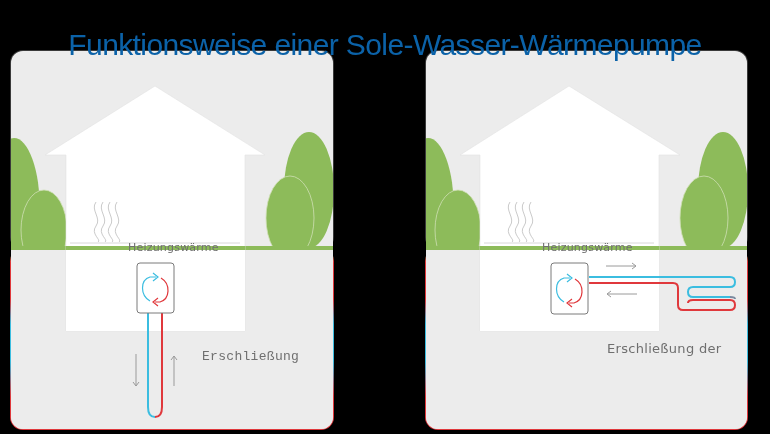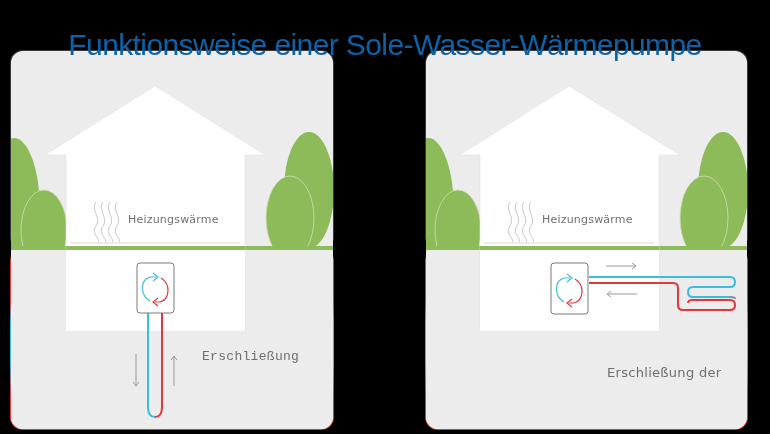--- a/index.html
+++ b/index.html
@@ -14,21 +14,21 @@
       text-align: center; font-size: 30px; font-weight: normal;
       letter-spacing: -0.6px;
       color: #0b62a8;
       font-family: "Liberation Sans", sans-serif;
     }
     .stage { position: absolute; left: 0; top: 0; width: 770px; height: 434px; }
     .label {
       position: absolute; color: #6f6f6f;
       font-family: "DejaVu Sans", sans-serif;
     }
-    .heat-label { font-size: 11px; letter-spacing: 0.2px; }
+    .heat-label { font-size: 11px; letter-spacing: 0.2px; margin-top: 28px; }
     .source-label { font-size: 13px; line-height: 17px; letter-spacing: 0.3px; }
   </style>
 </head>
 <body>
 
 <div class="stage">
   <svg width="770" height="434" viewBox="0 0 770 434" xmlns="http://www.w3.org/2000/svg">
     <defs>
       <linearGradient id="borderGrad" x1="0" y1="0" x2="0" y2="1">
         <stop offset="0" stop-color="#8dbb5a"></stop>
@@ -141,15 +141,15 @@
 </div>
 
 <h1 class="title">Funktionsweise einer Sole-Wasser-Wärmepumpe</h1>
 
 <div class="label heat-label" style="left:128px; top:213px;">Heizungswärme</div>
 <div class="label source-label" style="left:202px; top:348px;font-family:Liberation Mono, monospace;">
   <div>Erschließung</div>
 </div>
 
 <div class="label heat-label" style="left:542px; top:213px;">Heizungswärme</div>
-<div class="label source-label" style="left:607px; top:364px;">
+<div class="label source-label" style="left:607px; top:340px;">
   <div>Erschließung der</div>
 </div>
 
 </body></html>

